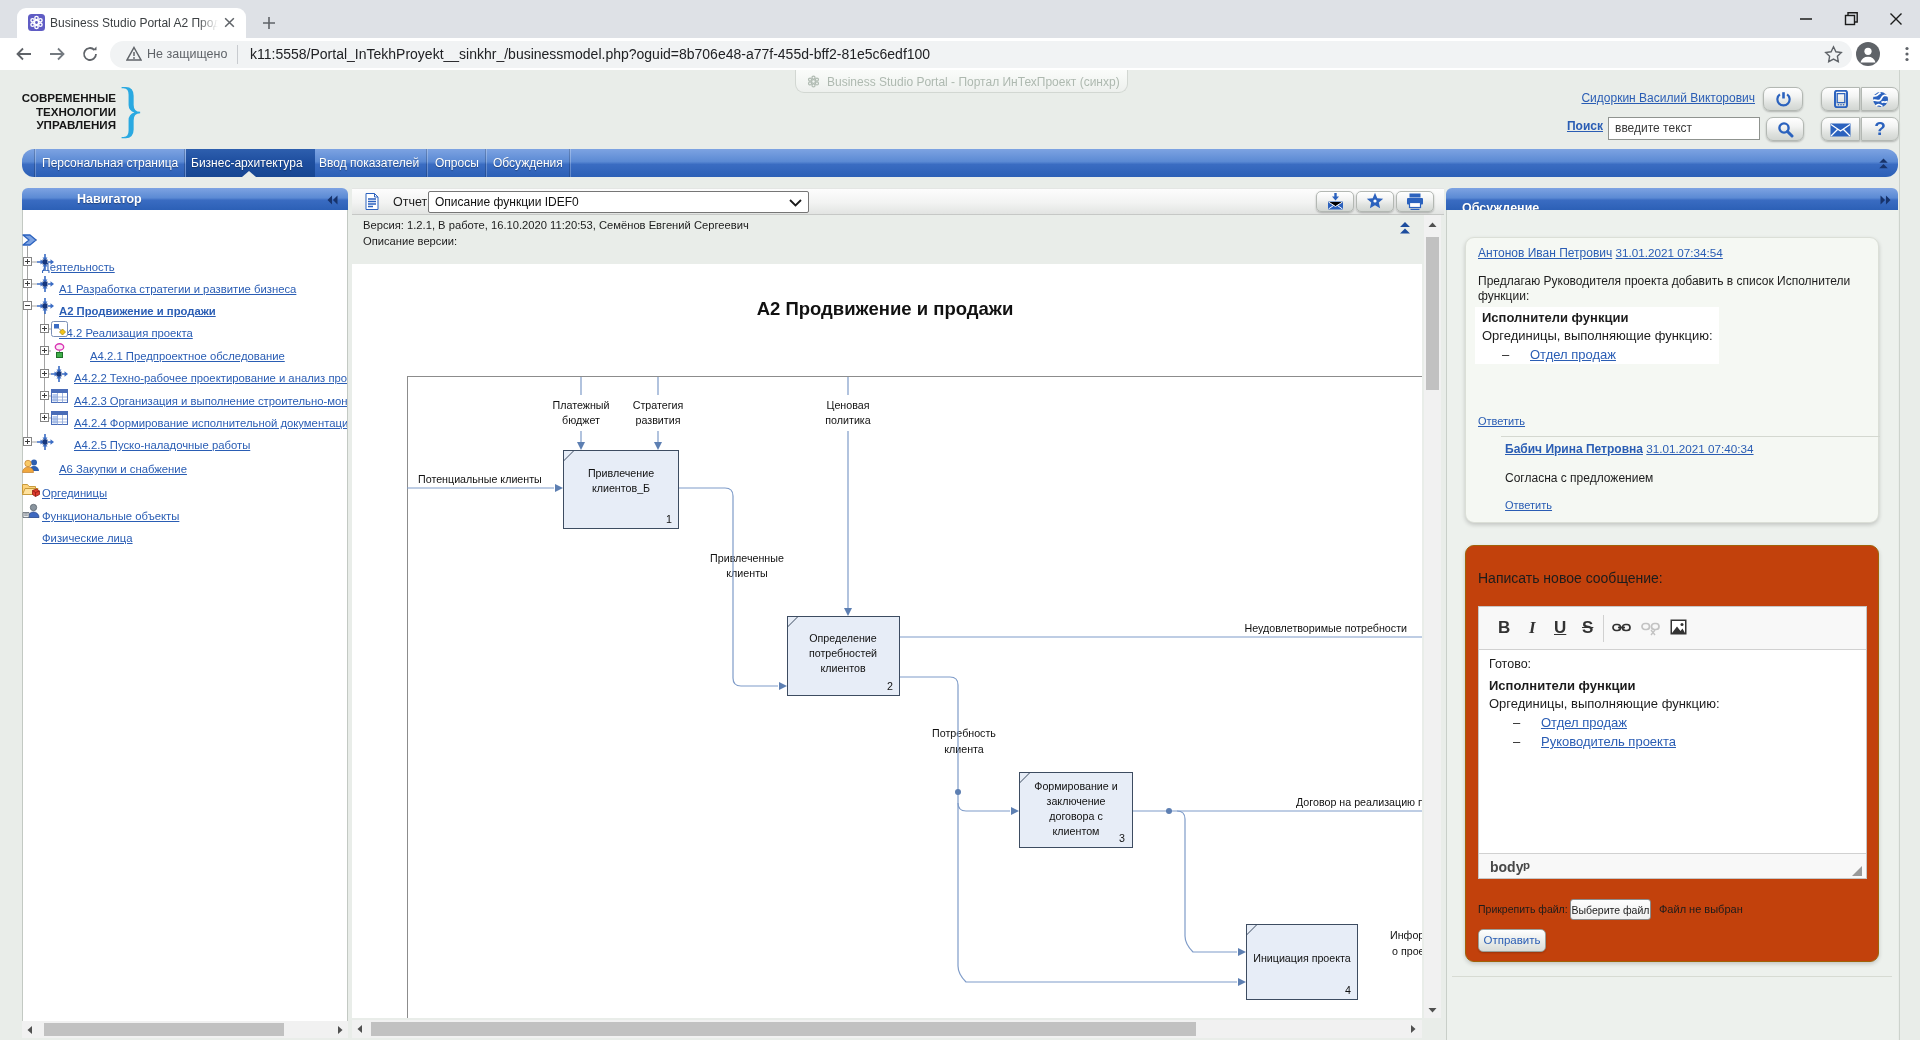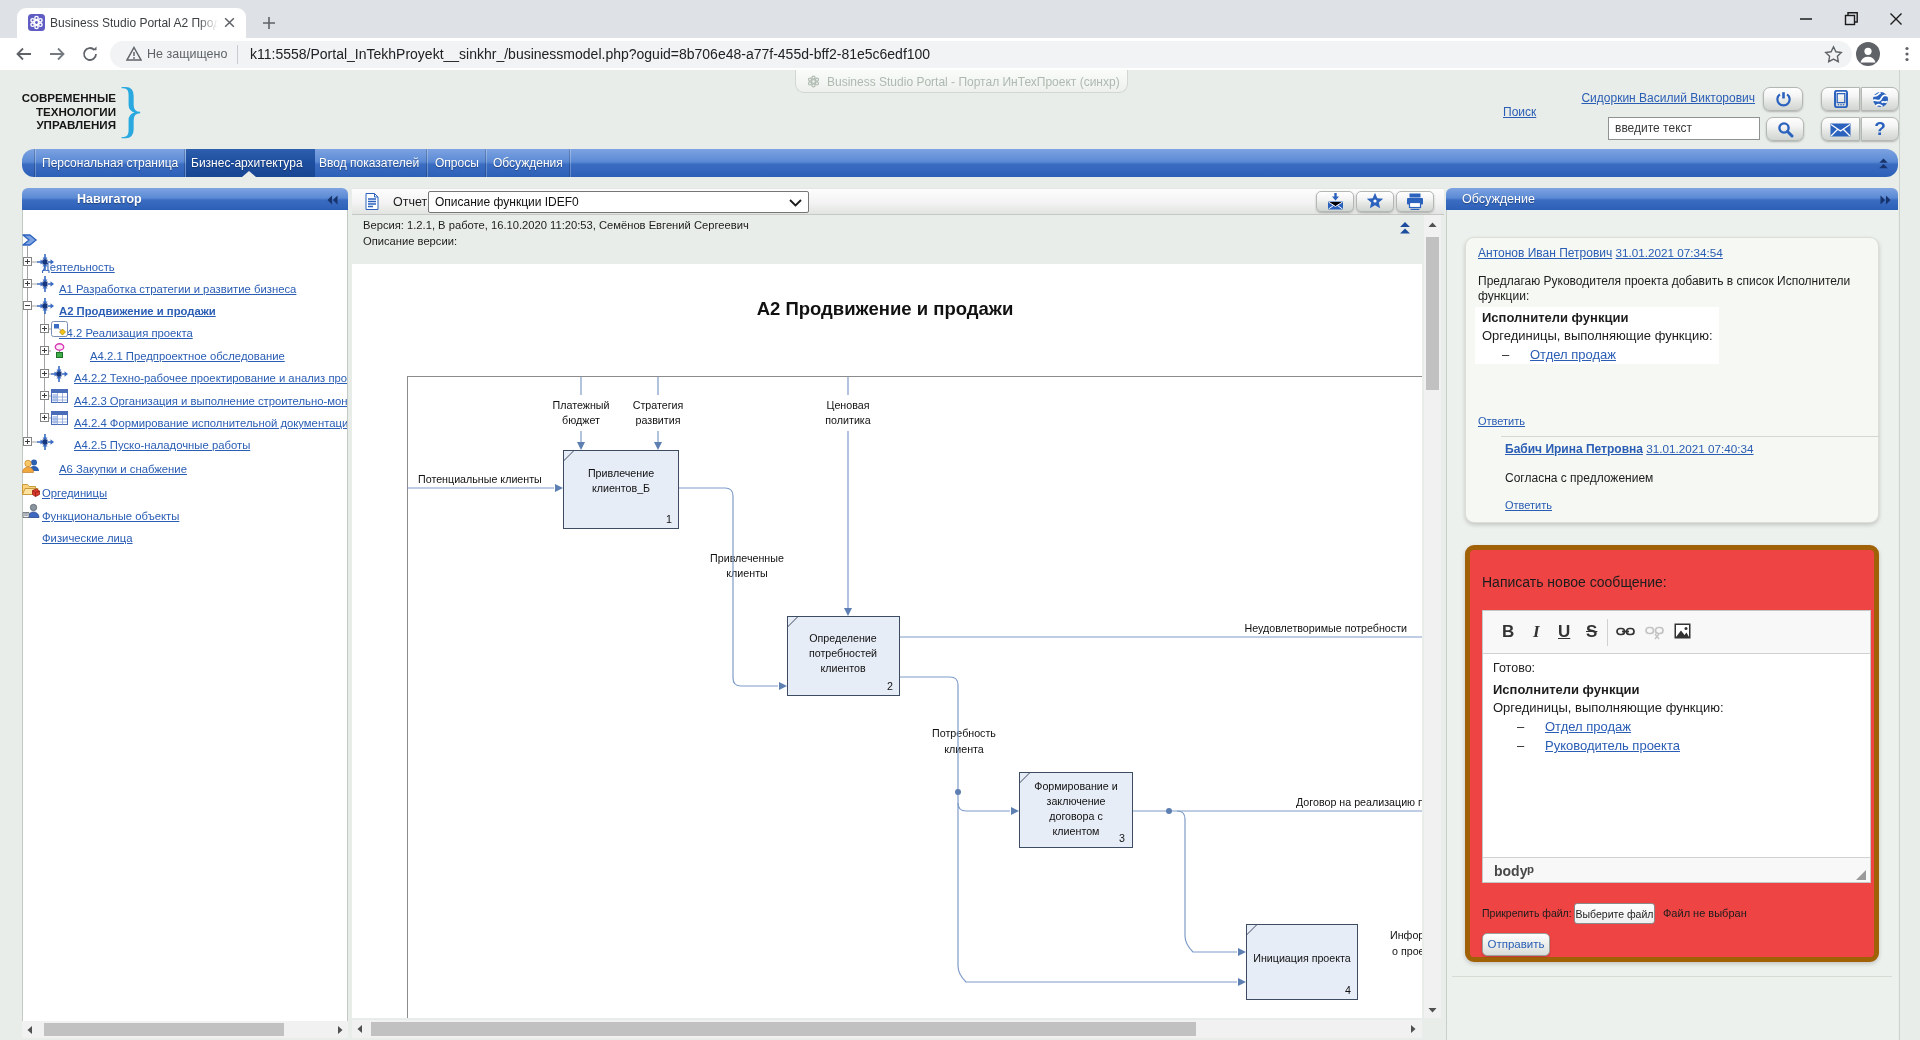--- a/index.html
+++ b/index.html
@@ -130,21 +130,21 @@
       <g fill="#2b62be">
         <circle cx="4.4" cy="14.8" r="0.8"></circle>
         <circle cx="7" cy="14.8" r="0.8"></circle>
         <circle cx="9.6" cy="14.8" r="0.8"></circle>
       </g>
     </svg>
   <svg class="abs" style="left:1872px;top:21px" width="17" height="17" viewBox="0 0 17 17">
       <circle cx="8.5" cy="8.5" r="7.5" fill="#2b62be"></circle>
       <path d="M1.5 4.5 C4 6.5 6.5 3 8.5 1.5 M1 9.5 C3 8 5 10.5 7.5 9.5 C10 8.5 9 5.5 12 4.5 C13.5 4 14.5 5 16 4.5 M4 15 C6 12.5 9 14 10.5 15.5 M9.5 11.5 C11.5 10 13 12 15.5 10.5" fill="none" stroke="#fff" stroke-width="1.7"></path>
     </svg>
-  <div class="abs" style="left:1503px;top:35px;width:100px;text-align:left;font-size:12px;"><a class="lnk" href="#x">Поиск</a></div>
+  <div class="abs" style="left:1503px;top:49px;width:100px;text-align:right;font-size:12px;font-weight:bold;"><a class="lnk" href="#x">Поиск</a></div>
   <div class="abs" style="left:1608px;top:47px;width:152px;height:23px;background:#fff;border:1px solid #8f938f;"></div>
   <div class="abs" style="left:1615px;top:51px;font-size:12px;color:#3a3a3a;">введите текст</div>
   <div class="btn3d" style="left:1766px;top:47px;width:38px;height:24px;"></div>
   <svg class="abs" style="left:1777px;top:51px" width="17" height="17" viewBox="0 0 17 17">
       <circle cx="7" cy="7" r="4.6" fill="none" stroke="#2b62be" stroke-width="2.4"></circle>
       <path d="M10.5 10.5 L15 15" stroke="#2b62be" stroke-width="3" stroke-linecap="round"></path>
     </svg>
   <div class="btn3d" style="left:1821px;top:47px;width:39px;height:24px;border-radius:7px 0 0 7px;"></div>
   <div class="btn3d" style="left:1861px;top:47px;width:38px;height:24px;border-radius:0 7px 7px 0;"></div>
   <svg class="abs" style="left:1830px;top:53px" width="21" height="14" viewBox="0 0 21 14">
@@ -470,41 +470,41 @@
       <path d="M6 0 L1.5 4 L6 8 Z" fill="#505050"></path>
     </svg>
   <div class="scroll-thumb" style="left:19px;top:834px;width:825px;height:14px;"></div>
   <svg class="abs" style="left:1057px;top:837px" width="8" height="8" viewBox="0 0 8 8">
       <path d="M2 0 L6.5 4 L2 8 Z" fill="#505050"></path>
     </svg>
 </div>
 
 <div class="abs" id="rightpanel" style="left:1446px;top:188px;width:452px;height:852px;">
   <div class="abs bluebar" style="left:0;top:0;width:452px;height:22px;border-radius:6px 6px 0 0;"></div>
-  <div class="abs" style="left:16px;top:4px;font-size:12.5px;font-weight:normal;color:#fff;text-shadow:0 1px 1px rgba(0,0,0,0.35);">Обсуждение</div>
+  <div class="abs" style="left:16px;top:13px;font-size:12.5px;font-weight:bold;color:#fff;text-shadow:0 1px 1px rgba(0,0,0,0.35);">Обсуждение</div>
   <svg class="abs" style="left:434px;top:7px" width="11" height="10" viewBox="0 0 12 11">
       <path d="M0.5 0.5 L5.5 5.5 L0.5 10.5 Z M6.5 0.5 L11.5 5.5 L6.5 10.5 Z" fill="#17336b"></path>
     </svg>
   <div class="abs" style="left:0;top:22px;width:452px;height:830px;background:#edf1ed;border-left:1px solid #c9cfc9;"></div>
   <div id="msgcard" class="abs" style="left:19px;top:49px;width:414px;height:286px;background:#f5f8f3;border:1px solid #dbdfd7;border-radius:9px;box-shadow:0 2px 4px rgba(0,0,0,0.18);">
     <div class="abs" style="left:12px;top:8px;font-size:12px;white-space:nowrap;"><a class="lnk" style="font-weight:normal;font-size:12px;" href="#x">Антонов Иван Петрович</a> <a class="lnk" style="font-size:11.7px;" href="#x">31.01.2021 07:34:54</a></div>
     <div class="abs" style="left:12px;top:36px;width:396px;font-size:12px;color:#1c1c1c;line-height:14.5px;">Предлагаю Руководителя проекта добавить в список Исполнители функции:</div>
     <div class="abs" style="left:9px;top:69px;width:244px;height:57px;background:#fff;">
       <div class="abs" style="left:7px;top:3px;font-size:13px;font-weight:bold;color:#1c1c1c;white-space:nowrap;">Исполнители функции</div>
       <div class="abs" style="left:7px;top:21px;font-size:13px;color:#1c1c1c;white-space:nowrap;">Оргединицы, выполняющие функцию:</div>
       <div class="abs" style="left:27px;top:40px;font-size:13px;color:#1c1c1c;">–</div>
       <a class="lnk abs" style="left:55px;top:40px;font-size:13px;white-space:nowrap;" href="#x">Отдел продаж</a>
     </div>
     <a class="lnk abs" style="left:12px;top:177px;font-size:11px;" href="#x">Ответить</a>
     <div class="abs" style="left:35px;top:198px;width:379px;height:1px;background:#d4d8d0;"></div>
     <div class="abs" style="left:39px;top:204px;font-size:12px;white-space:nowrap;"><a class="lnk" style="font-weight:bold;font-size:12px;" href="#x">Бабич Ирина Петровна</a> <a class="lnk" style="font-size:11.7px;" href="#x">31.01.2021 07:40:34</a></div>
     <div class="abs" style="left:39px;top:233px;font-size:12px;color:#1c1c1c;">Согласна с предложением</div>
     <a class="lnk abs" style="left:39px;top:261px;font-size:11px;" href="#x">Ответить</a>
   </div>
-  <div id="composecard" class="abs" style="left:19px;top:357px;width:414px;height:417px;background:#ef4444;border:5px solid #a16207;border-radius:9px;box-shadow:0 2px 4px rgba(0,0,0,0.18);">
+  <div id="composecard" class="abs" style="left:19px;top:357px;width:414px;height:417px;background:#c2410c;border:1px solid #a16207;border-radius:9px;box-shadow:0 2px 4px rgba(0,0,0,0.18);">
     <div class="abs" style="left:12px;top:24px;font-size:14px;color:#1c1c1c;">Написать новое сообщение:</div>
     <div class="abs" style="left:12px;top:60px;width:389px;height:273px;border:1px solid #c6c6c6;background:#fff;">
       <div class="abs" style="left:0;top:0;width:387px;height:43px;background:#f8f8f8;border-bottom:1px solid #d1d1d1;">
         <span class="abs" style="left:19px;top:11px;font-size:17px;font-weight:bold;color:#333;">B</span>
         <span class="abs" style="left:50px;top:11px;font-size:17px;font-style:italic;font-weight:bold;color:#333;font-family:'Liberation Serif',serif;">I</span>
         <span class="abs" style="left:75px;top:11px;font-size:17px;font-weight:bold;color:#333;text-decoration:underline;">U</span>
         <span class="abs" style="left:103px;top:11px;font-size:17px;font-weight:bold;color:#333;text-decoration:line-through;">S</span>
         <span class="abs" style="left:124px;top:8px;width:1px;height:27px;background:#d1d1d1;"></span>
         <svg class="abs" style="left:133px;top:14px" width="19" height="13" viewBox="0 0 19 13">
             <g fill="none" stroke="#333" stroke-width="1.7">

